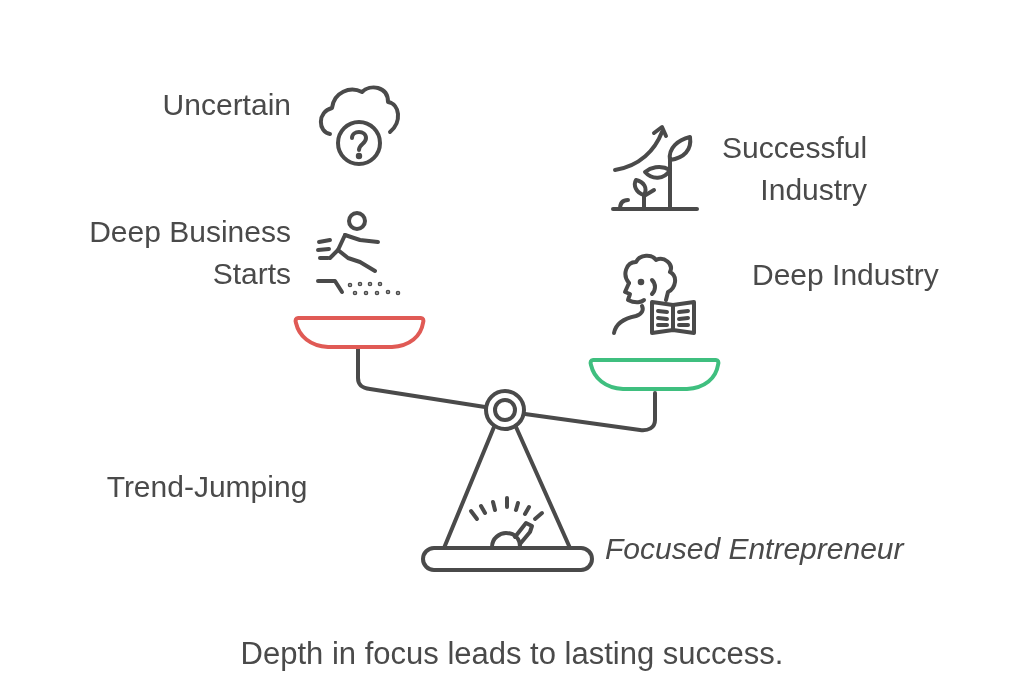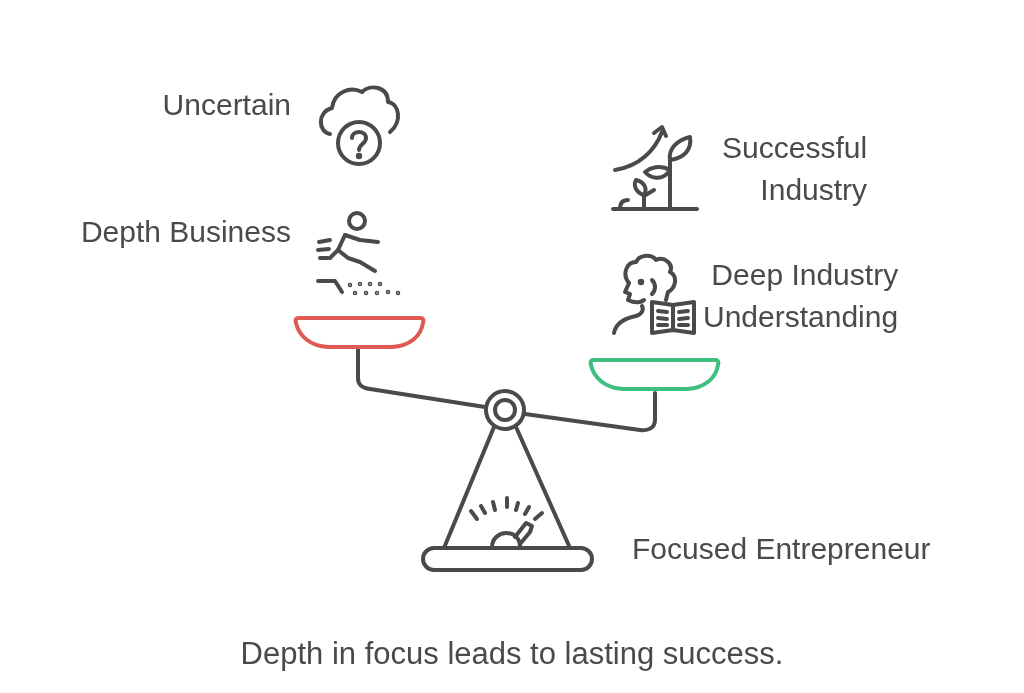--- a/index.html
+++ b/index.html
@@ -103,31 +103,32 @@
   </g>
 
   <path d="M298 318 L421 318 C423 318 424 320 423 323 C421 336 410 346 392 347 L328 347 C310 346 299 336 296 323 C295 320 296 318 298 318 Z" fill="none" stroke="#e05a55" stroke-width="4" stroke-linejoin="round"></path>
   <path d="M593 360 L716 360 C718 360 719 362 718 365 C716 378 705 388 687 389 L623 389 C605 388 594 378 591 365 C590 362 591 360 593 360 Z" fill="none" stroke="#3fbf7f" stroke-width="4" stroke-linejoin="round"></path>
 </svg>
 
 <div class="lbl right" style="right:733px; top:84px;">
   <span>Uncertain</span>
 </div>
 <div class="lbl right" style="right:733px; top:211px;">
-  <span>Depth Business</span>
+  <span>Deep Business</span>
+  <span>Starts</span>
 </div>
 
 <div class="lbl" style="left:722px; top:127px;">
   <span>Successful</span>
   <span>Industry</span>
 </div>
-<div class="lbl" style="left:703px; top:254px;">
+<div class="lbl" style="left:752px; top:254px;">
   <span>Deep Industry</span>
-  <span>Understanding</span>
 </div>
 
 <div class="lbl center" style="left:57px; width:300px; top:466px;">
+  <span>Trend-Jumping</span>
 </div>
-<div class="lbl" style="left:632px; top:528px;">
+<div class="lbl" style="left:605px; top:528px;font-style:italic;">
   <span>Focused Entrepreneur</span>
 </div>
 
 <div class="caption">Depth in focus leads to lasting success.</div>
 
 </body></html>

